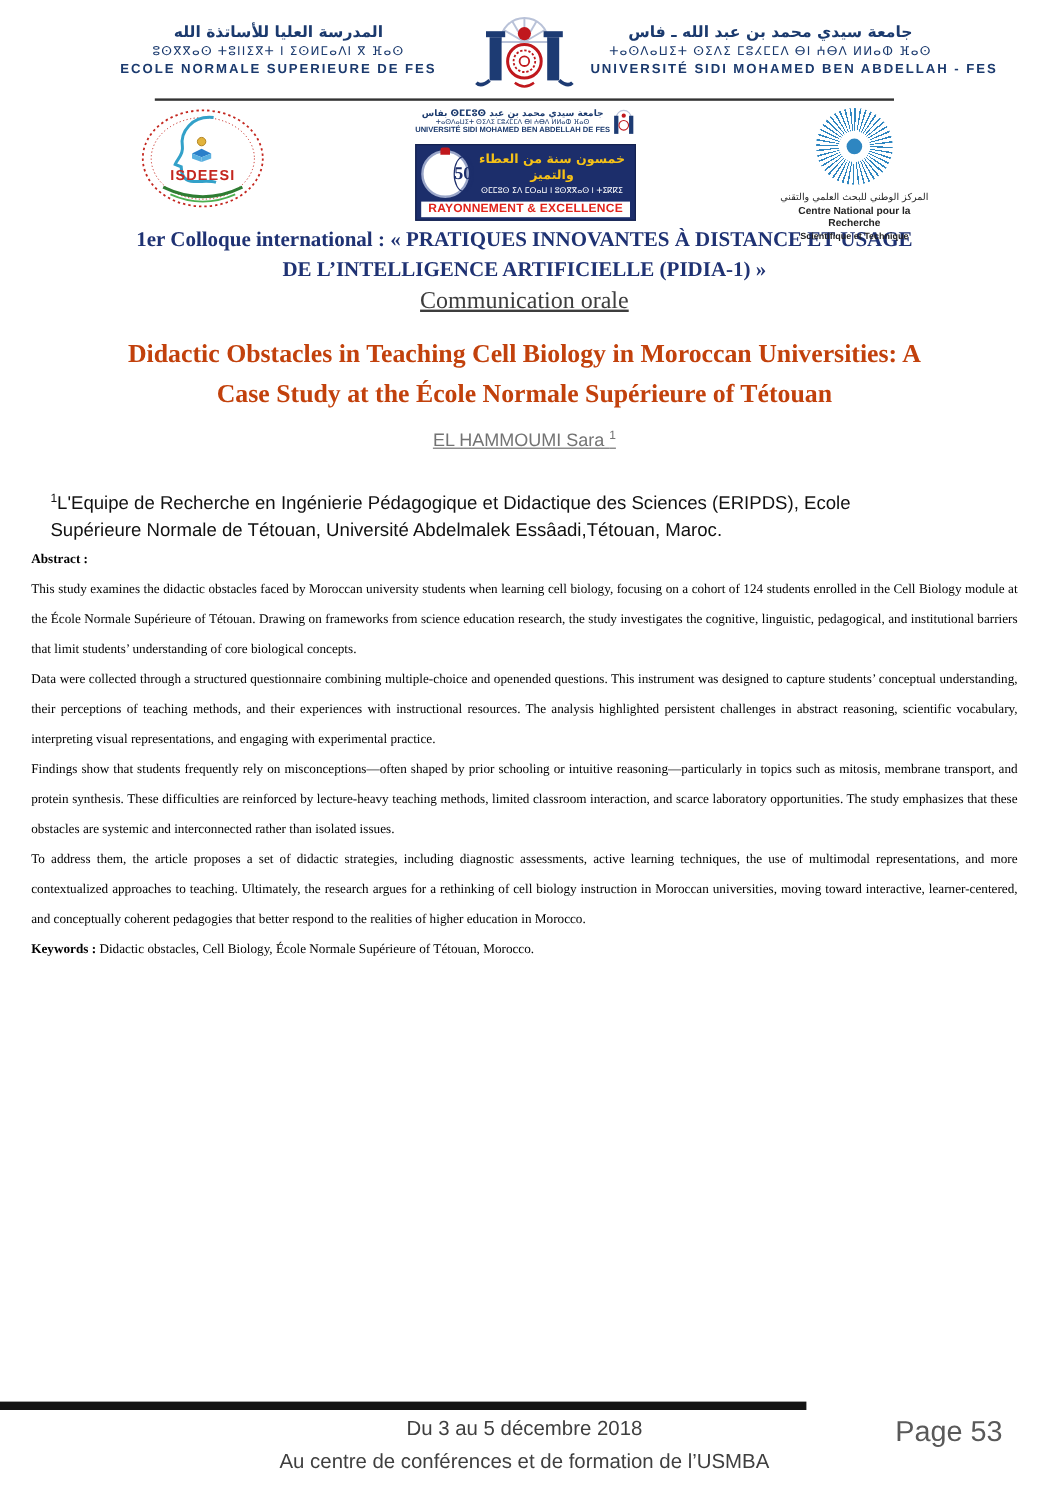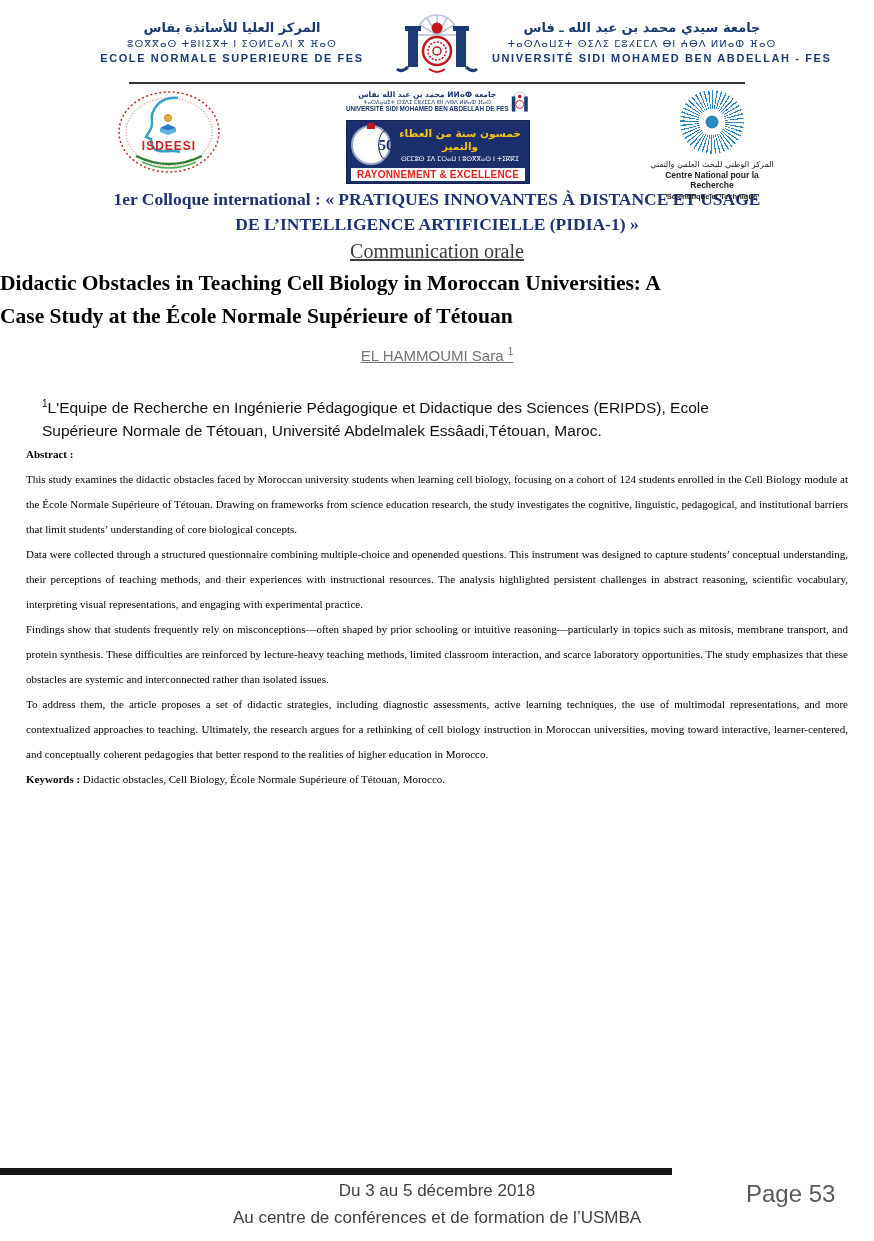--- a/index.html
+++ b/index.html
@@ -86,22 +86,22 @@
   
   .conf-title{
     text-align:center;color:#1f3273;font-weight:700;
     font-size:17.5px;line-height:25px;margin-top:11px;
   }
   .conf-type{
     text-align:center;color:#3d3d3d;font-size:20px;
     text-decoration:underline;margin-top:3px;
   }
   .paper-title{
-    font-weight:700;font-size:21.5px;line-height:33px;
-    color:#000000;margin-top:4px;
+    text-align:center;font-weight:700;font-size:21.5px;line-height:33px;
+    color:#c2410c;margin-top:16px;
   }
   .author{
     text-align:center;font-family:"Liberation Sans",sans-serif;
     font-size:15px;color:#737373;margin-top:13px;text-decoration:underline;
   }
   .author sup{font-size:10px;}
   .affiliation{
     margin:28px 42px 0;max-width:732px;
     font-family:Liberation Sans, sans-serif;font-size:15.5px;line-height:23px;color:#111;
   }
@@ -128,21 +128,21 @@
     font-family:"Liberation Sans",sans-serif;font-size:24px;color:#595959;
   }
 </style>
 </head>
 <body>
 
 <div class="page">
 
   <div class="header-row">
     <div class="header-block">
-      <div class="h-arabic">المركز العليا للأساتذة بفاس</div>
+      <div class="h-arabic">المدرسة العليا للأساتذة الله</div>
       <div class="h-tif">ⵓⵙⴳⴳⴰⵙ ⵜⵓⵏⵏⵉⴳⵜ ⵏ ⵉⵙⵍⵎⴰⴷⵏ ⴳ ⴼⴰⵙ</div>
       <div class="h-latin">ECOLE NORMALE SUPERIEURE DE FES</div>
     </div>
     <div class="emblem-wrap">
       <svg width="88" height="68" viewBox="0 0 88 68">
         <g stroke="#b9c2d8" stroke-width="1.6" fill="none">
           <path d="M24,24 A20,20 0 0 1 64,24"></path>
           <line x1="44" y1="24" x2="24" y2="24"></line>
             <line x1="44" y1="24" x2="27" y2="14"></line>
           <line x1="44" y1="24" x2="34" y2="7"></line>
@@ -185,21 +185,21 @@
         <path d="M60,38 L52,41 L52,45 L60,42 Z" fill="#5ab0e0"></path>
         <text x="53" y="60" text-anchor="middle" font-family="Liberation Sans, sans-serif" font-size="12" font-weight="bold" fill="#c4271f" letter-spacing="1">ISDEESI</text>
         <path d="M20,66 Q53,82 86,66" stroke="#2e7d32" stroke-width="2.5" fill="none"></path>
         <path d="M26,72 Q53,84 80,72" stroke="#4caf50" stroke-width="1.5" fill="none"></path>
       </svg>
     </div>
 
     <div class="banner">
       <div class="banner-top">
         <div class="banner-top-text">
-          <div class="bt-arabic">جامعة ⵍⵍⴰⵀ محمد بن عبد الله بفاس</div>
+          <div class="bt-arabic">جامعة سيدي محمد بن عبد ⵙⵎⵎⵓⵙ بفاس</div>
           <div class="bt-tif">ⵜⴰⵙⴷⴰⵡⵉⵜ ⵙⵉⴷⵉ ⵎⵓⵃⵎⵎⴷ ⴱⵏ ⵄⴱⴷ ⵍⵍⴰⵀ ⴼⴰⵙ</div>
           <div class="bt-latin">UNIVERSITÉ SIDI MOHAMED BEN ABDELLAH DE FES</div>
         </div>
         <svg width="24" height="28" viewBox="0 0 44 54">
           <path d="M8,14 A14,14 0 0 1 36,14" stroke="#b9c2d8" stroke-width="2" fill="none"></path>
           <rect x="4" y="10" width="8" height="34" fill="#1d3b73"></rect>
           <rect x="32" y="10" width="8" height="34" fill="#1d3b73"></rect>
           <circle cx="22" cy="10" r="4" fill="#c0181d"></circle>
           <circle cx="22" cy="28" r="9" fill="#fff" stroke="#c0181d" stroke-width="2"></circle>
         </svg>

